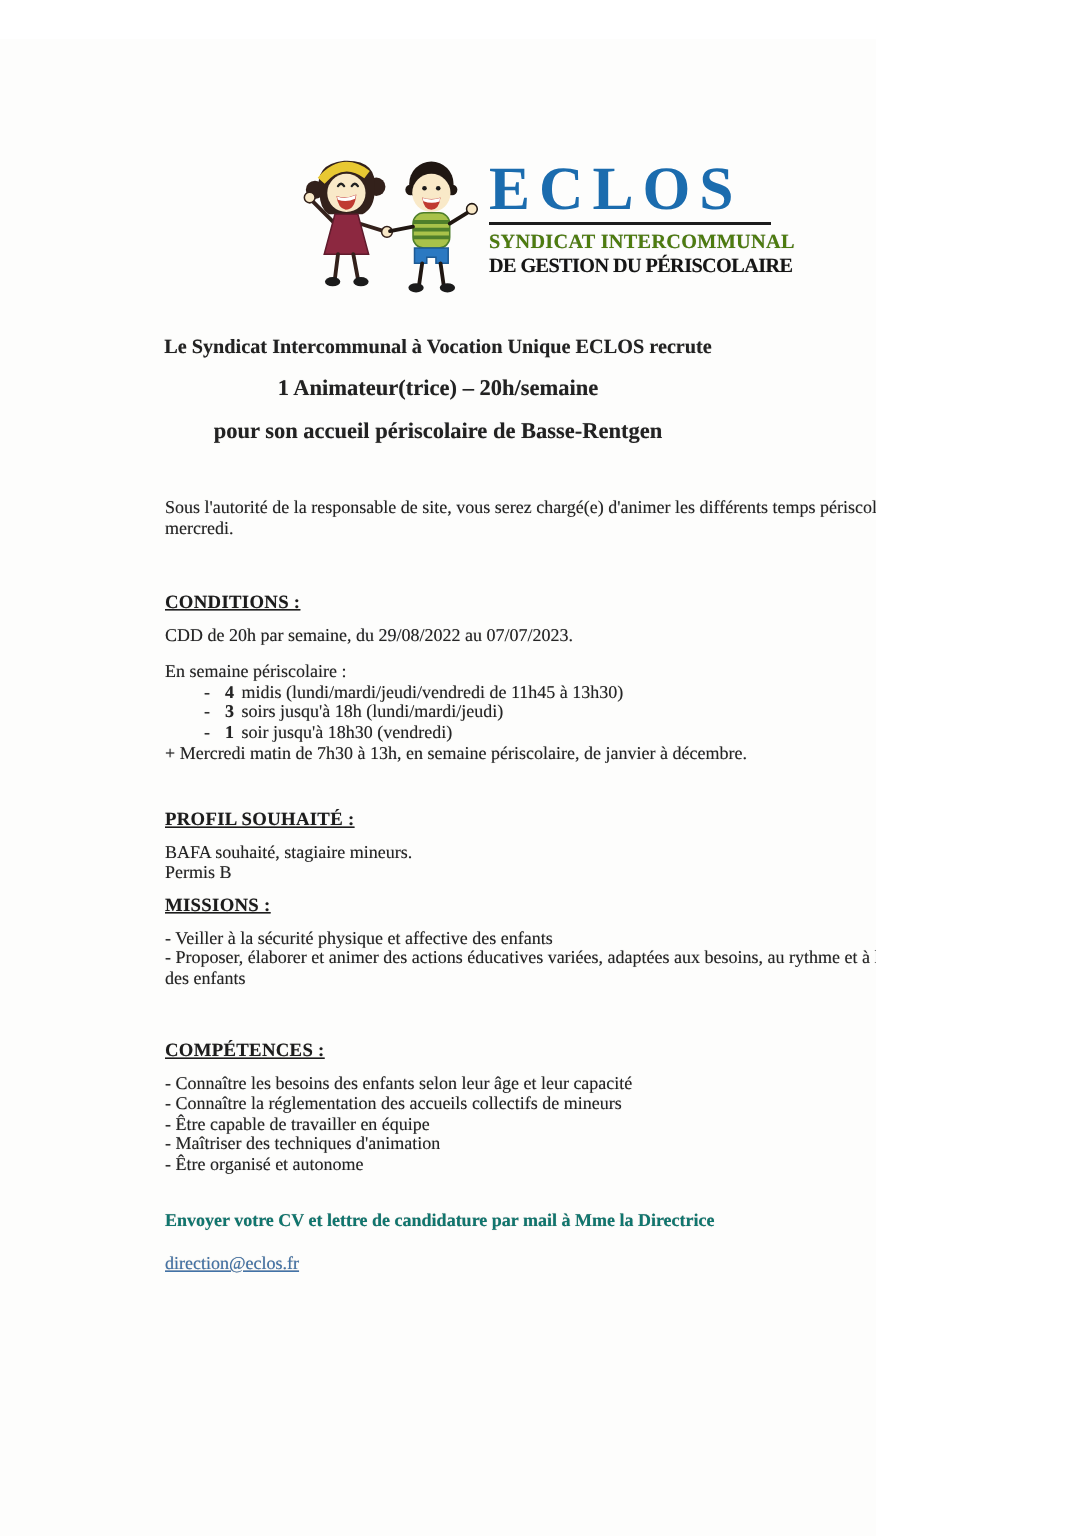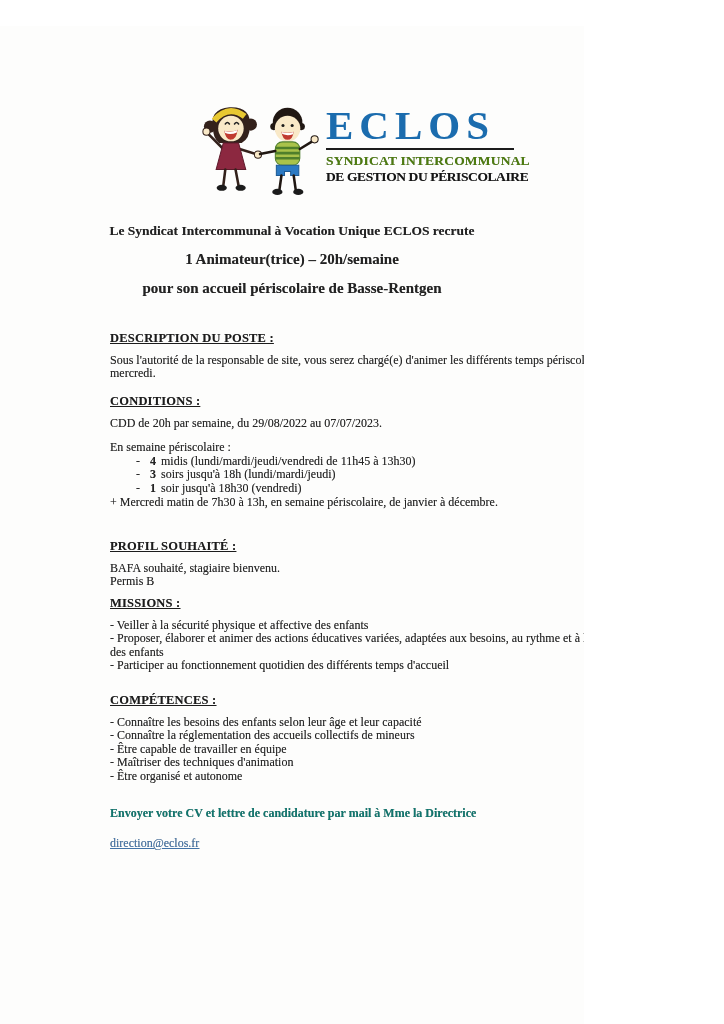--- a/index.html
+++ b/index.html
@@ -108,21 +108,20 @@
     </div>
   </div>
 
   <div class="titles">
     <div class="title-1">Le Syndicat Intercommunal à Vocation Unique ECLOS recrute</div>
     <div class="title-2">1 Animateur(trice) – 20h/semaine</div>
     <div class="title-3">pour son accueil périscolaire de Basse-Rentgen</div>
   </div>
 
   <div class="sec" style="top:306px;">
-    <div class="sec-heading">DESCRIPTION DU POSTE :</div>
     <p class="para">Sous l'autorité de la responsable de site, vous serez chargé(e) d'animer les différents temps périscolaires et mercredi.</p>
   </div>
 
   <div class="sec" style="top:369px;">
     <div class="sec-heading">CONDITIONS :</div>
     <p class="para gap-s">CDD de 20h par semaine, du 29/08/2022 au 07/07/2023.</p>
     <p class="para" style="margin-top:11px;">En semaine périscolaire :</p>
     <div class="cond-bullet">
       <span class="cond-dash">-</span>
       <span><span class="cond-num">4</span><span>midis (lundi/mardi/jeudi/vendredi de 11h45 à 13h30)</span></span>
@@ -133,29 +132,28 @@
     </div>
     <div class="cond-bullet">
       <span class="cond-dash">-</span>
       <span><span class="cond-num">1</span><span>soir jusqu'à 18h30 (vendredi)</span></span>
     </div>
     <p class="para">+ Mercredi matin de 7h30 à 13h, en semaine périscolaire, de janvier à décembre.</p>
   </div>
 
   <div class="sec" style="top:514px;">
     <div class="sec-heading">PROFIL SOUHAITÉ :</div>
-    <p class="para">BAFA souhaité, stagiaire bienvenu.</p>
+    <p class="para">BAFA souhaité, stagiaire mineurs.</p>
     <p class="para">Permis B</p>
   </div>
 
   <div class="sec" style="top:571px;">
     <div class="sec-heading">MISSIONS :</div>
     <p class="para list-item">- Veiller à la sécurité physique et affective des enfants</p>
     <p class="para list-item">- Proposer, élaborer et animer des actions éducatives variées, adaptées aux besoins, au rythme et à l'âge des enfants</p>
-    <p class="para list-item">- Participer au fonctionnement quotidien des différents temps d'accueil</p>
   </div>
 
   <div class="sec" style="top:668px;">
     <div class="sec-heading">COMPÉTENCES :</div>
     <p class="para list-item">- Connaître les besoins des enfants selon leur âge et leur capacité</p>
     <p class="para list-item">- Connaître la réglementation des accueils collectifs de mineurs</p>
     <p class="para list-item">- Être capable de travailler en équipe</p>
     <p class="para list-item">- Maîtriser des techniques d'animation</p>
     <p class="para list-item">- Être organisé et autonome</p>
   </div>

